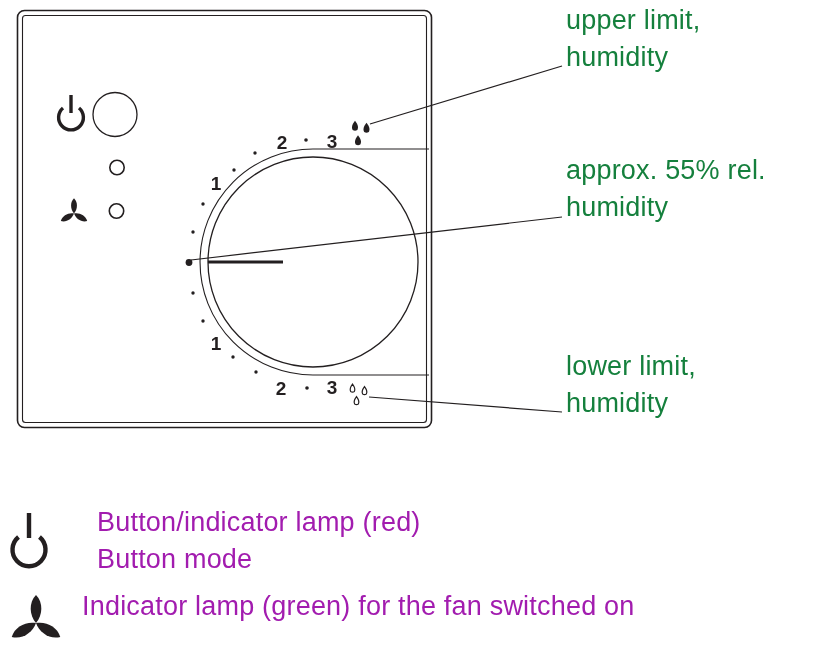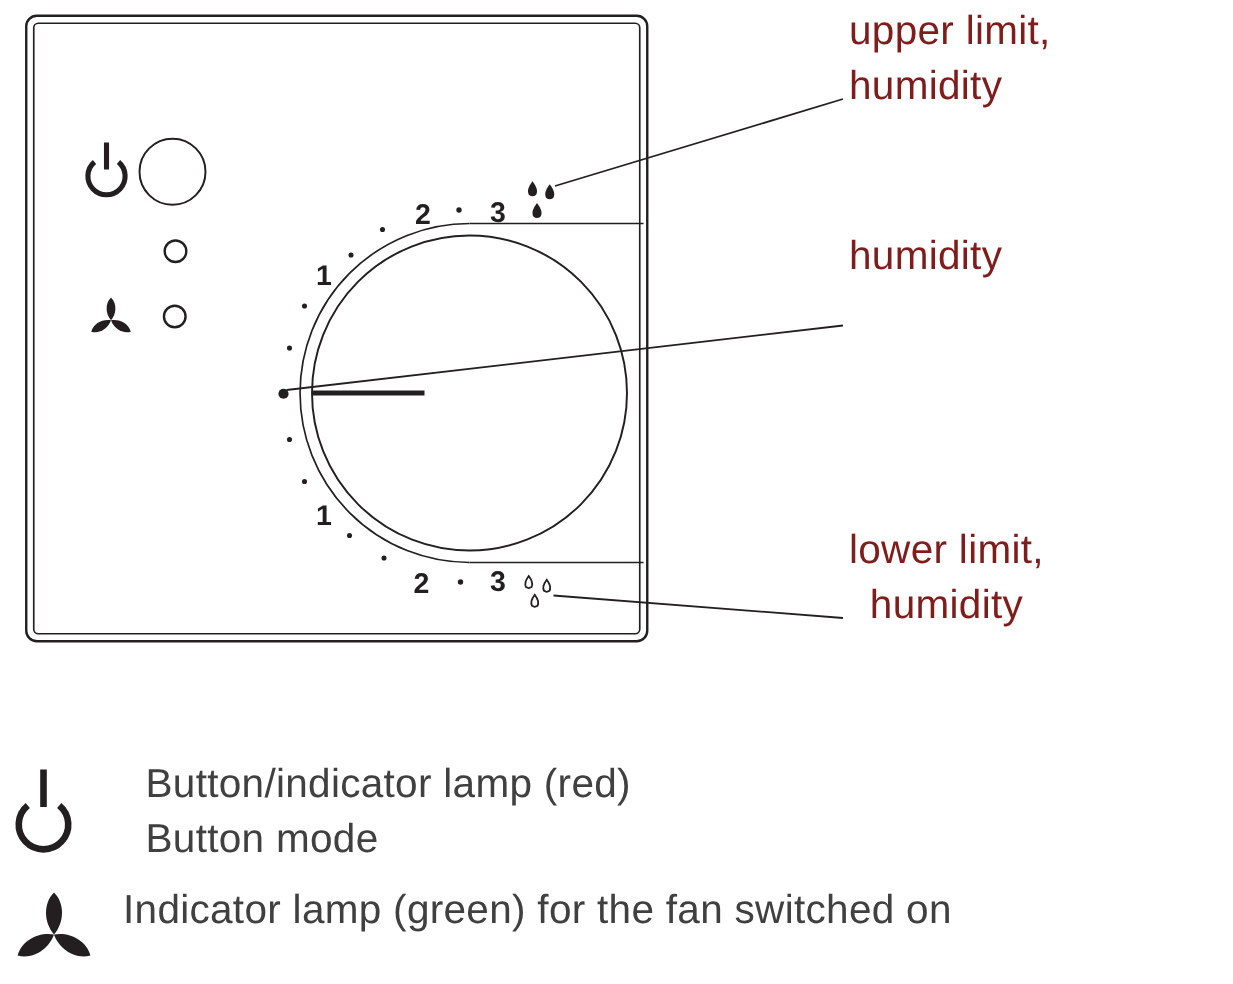--- a/index.html
+++ b/index.html
@@ -10,29 +10,29 @@
     font-family:"Liberation Sans", sans-serif;
     color:#231f20;
     overflow:hidden;
   }
   .diagram-svg{position:absolute;left:0;top:0;}
   .note{
     position:absolute;
     font-size:27px;
     line-height:37px;
     letter-spacing:0.2px;
-    color:#7f1d1d;
+    color:#15803d;
     white-space:nowrap;
   }
   .legend-text{
     position:absolute;
     font-size:27px;
     line-height:37px;
     letter-spacing:0.2px;
-    color:#404040;
+    color:#a21caf;
     white-space:nowrap;
   }
   .legend-icon{position:absolute;}
   svg text.scale-num{
     font-family:"Liberation Sans", sans-serif;
     font-weight:bold;
     font-size:19px;
     fill:#231f20;
     text-anchor:middle;
   }
@@ -108,24 +108,25 @@
     <path d="M 191 260 L 562 217" stroke="#231f20" stroke-width="1.2" fill="none"></path>
     <path d="M 369 397 L 562 412" stroke="#231f20" stroke-width="1.2" fill="none"></path>
   </svg>
 
   <div class="note" style="left:566px;top:2px;">
     <div>upper limit,</div>
     <div>humidity</div>
   </div>
 
   <div class="note" style="left:566px;top:152px;">
+    <div>approx. 55% rel.</div>
     <div>humidity</div>
   </div>
 
-  <div class="note" style="left:566px;top:348px;text-align:center;">
+  <div class="note" style="left:566px;top:348px;">
     <div>lower limit,</div>
     <div>humidity</div>
   </div>
 
   <svg class="legend-icon" style="left:6px;top:507px;" width="48" height="66" viewBox="0 0 48 66">
     <g fill="none" stroke="#231f20" stroke-width="4.4">
       <path d="M 33.5 30 A 16.5 16.5 0 1 1 12.5 30"></path>
       <path d="M 23 6 L 23 31"></path>
     </g>
   </svg>

